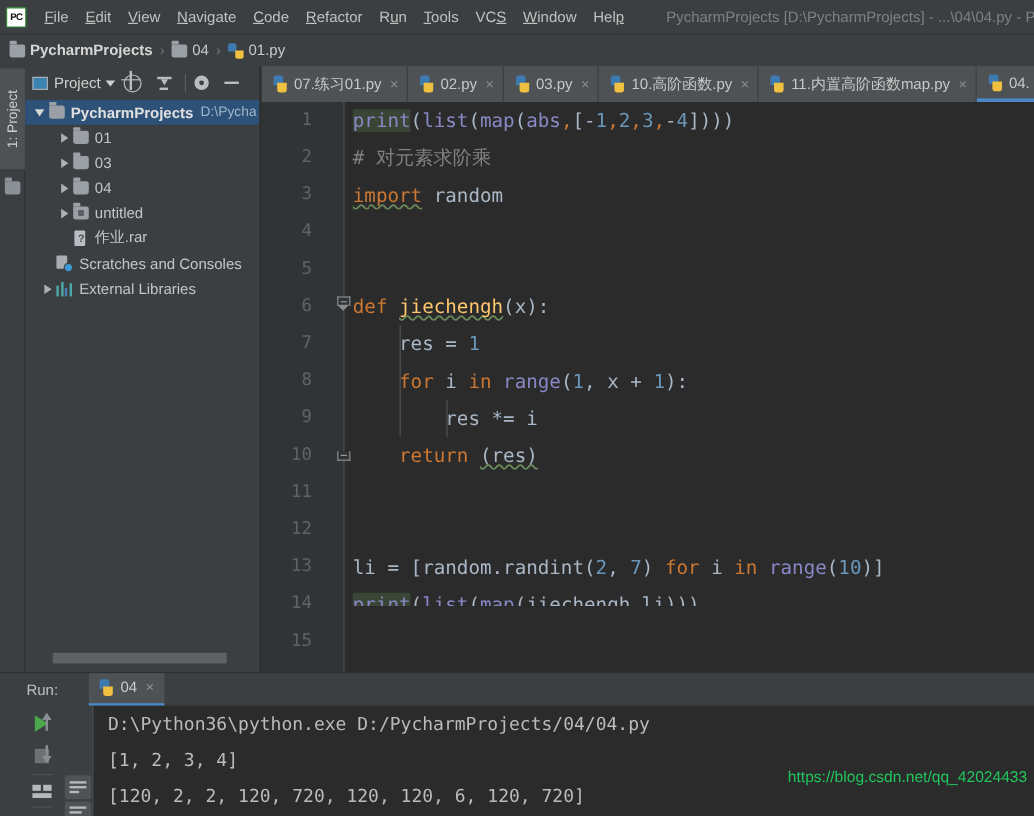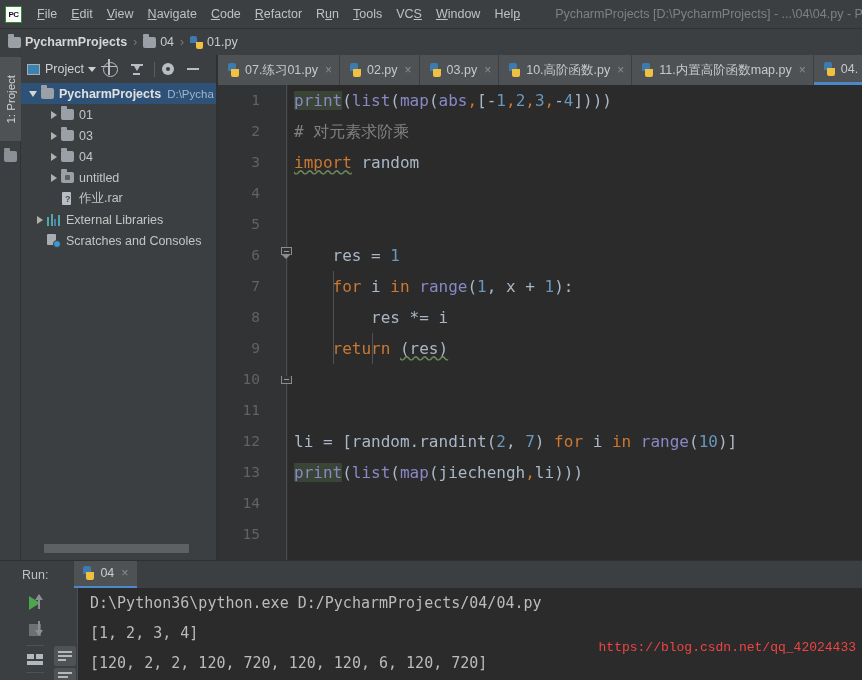--- a/index.html
+++ b/index.html
@@ -746,23 +746,23 @@
     font-family: "DejaVu Sans Mono", monospace;
     font-size: 15px;
     line-height: 30px;
     color: #bbbbbb;
     white-space: pre;
     padding-left: 12px;
   }
   .watermark {
     position: absolute;
     right: 6px; top: 52px;
-    font-family: Liberation Mono, monospace;
+    font-family: Liberation Sans, sans-serif;
     font-size: 13px;
-    color: #ef4444;
+    color: #22c55e;
     white-space: nowrap;
   }
 </style>
 </head>
 <body>
 
 <div class="app">
 
   <div class="menubar">
     <div class="app-logo">PC</div>
@@ -857,34 +857,34 @@
         <span class="tw closed"></span>
         <span class="t-folder mod"></span>
         <span>untitled</span>
       </div>
 
       <div class="tnode" style="padding-left:40px;">
         <span class="t-rar"></span>
         <span>作业.rar</span>
       </div>
 
+      <div class="tnode" style="padding-left:26px;">
+        <span class="t-scratch"></span>
+        <span>Scratches and Consoles</span>
+      </div>
+
       <div class="tnode" style="padding-left:12px;">
         <span class="tw closed"></span>
         <span class="t-lib">
             <i></i>
             <i></i>
             <i></i>
             <i></i>
           </span>
         <span>External Libraries</span>
-      </div>
-
-      <div class="tnode" style="padding-left:26px;">
-        <span class="t-scratch"></span>
-        <span>Scratches and Consoles</span>
       </div>
     </div>
 
     <div class="proj-hscroll-track">
       <div class="proj-hscroll-thumb"></div>
     </div>
   </div>
   <div class="proj-split"></div>
 
   <div class="tabsbar">
@@ -954,20 +954,21 @@
 
       <div class="cline"><span class="k-bi hl-fn">print</span><span class="k-txt">(</span><span class="k-bi">list</span><span class="k-txt">(</span><span class="k-bi">map</span><span class="k-txt">(</span><span class="k-bi">abs</span><span class="comma-mark">,</span><span class="k-txt">[-</span><span class="k-num">1</span><span class="comma-mark">,</span><span class="k-num">2</span><span class="comma-mark">,</span><span class="k-num">3</span><span class="comma-mark">,</span><span class="k-txt">-</span><span class="k-num">4</span><span class="k-txt">])))</span></div>
 
       <div class="cline k-cmt"># 对元素求阶乘</div>
 
       <div class="cline"><span class="k-kw sq-warn">import</span><span class="k-txt"> random</span></div>
 
       <div class="cline">&nbsp;</div>
       <div class="cline">&nbsp;</div>
 
+      <div class="cline"><span class="k-def">def</span><span class="k-txt"> </span><span class="k-fn sq-warn">jiechengh</span><span class="k-txt">(x):</span></div>
 
       <div class="cline"><span class="k-txt">    res = </span><span class="k-num">1</span></div>
 
       <div class="cline"><span class="k-txt">    </span><span class="k-kw">for</span><span class="k-txt"> i </span><span class="k-kw">in</span><span class="k-txt"> </span><span class="k-bi">range</span><span class="k-txt">(</span><span class="k-num">1</span><span class="k-txt">, x + </span><span class="k-num">1</span><span class="k-txt">):</span></div>
 
       <div class="cline"><span class="k-txt">        res *= i</span></div>
 
       <div class="cline"><span class="k-txt">    </span><span class="k-kw">return</span><span class="k-txt"> </span><span class="k-txt sq-warn">(res)</span></div>
 
       <div class="cline">&nbsp;</div>

